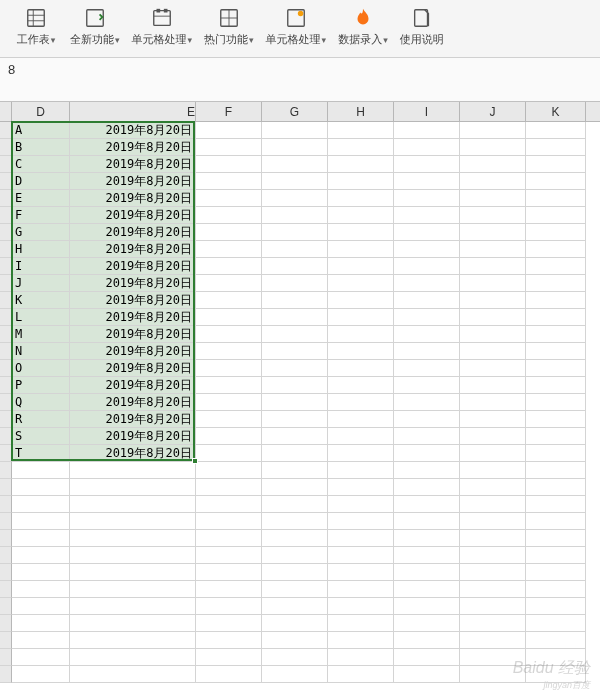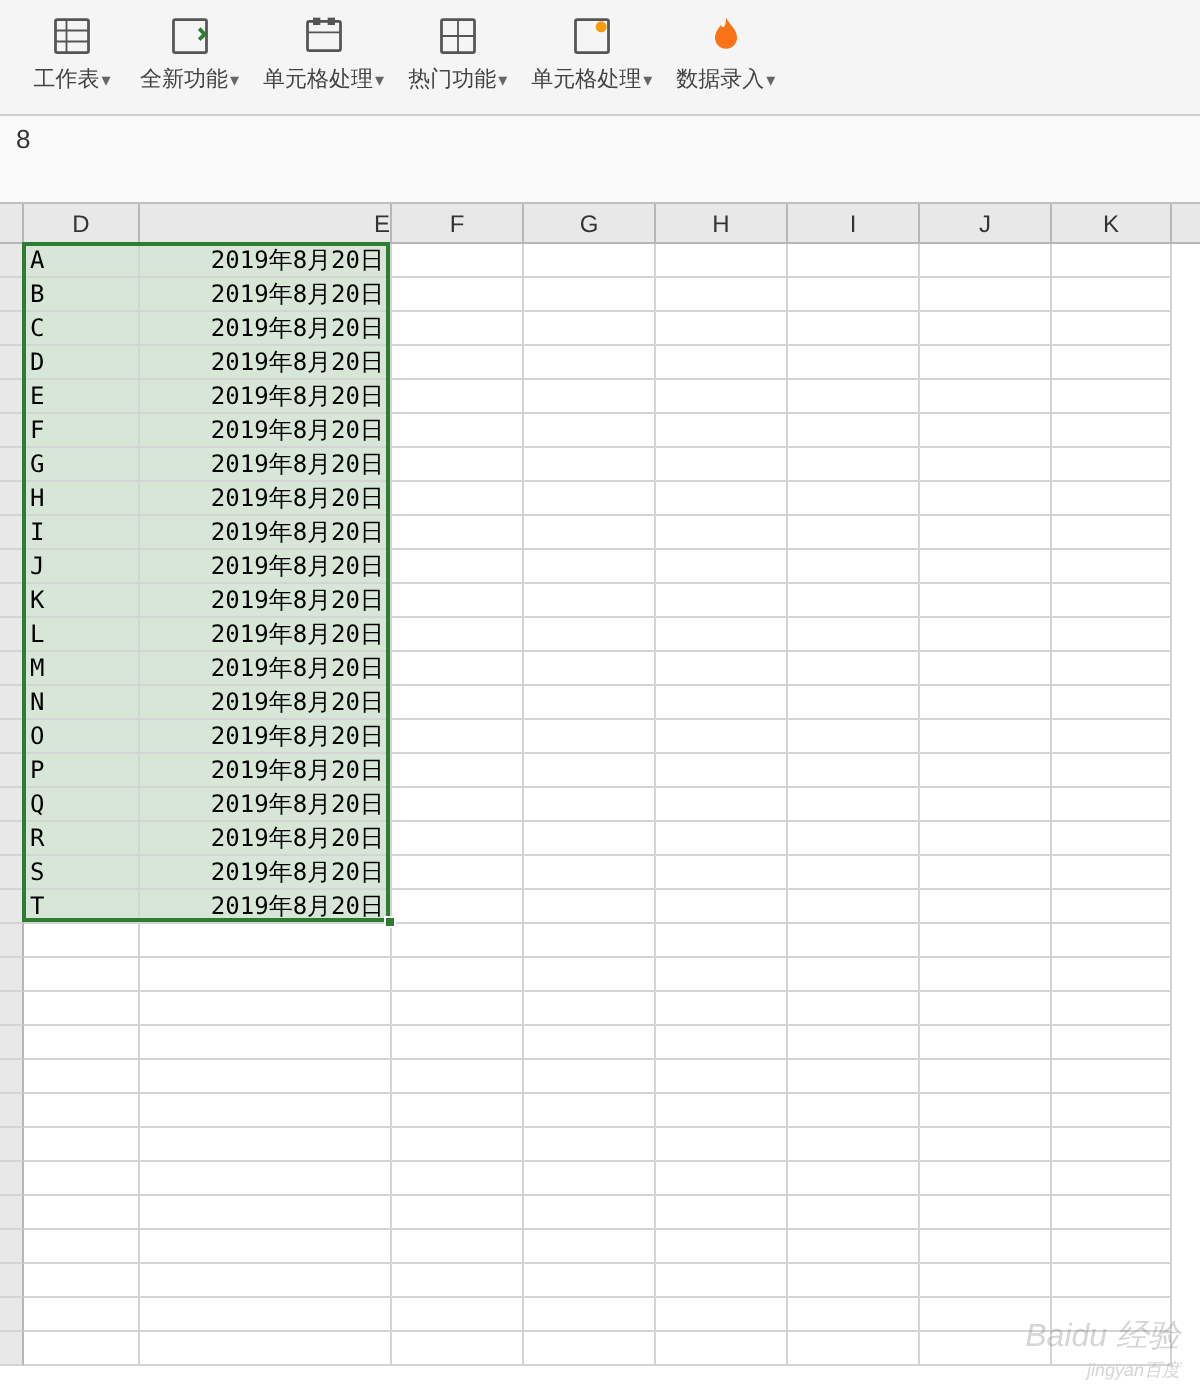--- a/index.html
+++ b/index.html
@@ -119,20 +119,31 @@
       </div>
       <div class="tool-item">
         <div class="icon-slot">
           <svg width="22" height="22" viewBox="0 0 24 24">
             <path d="M12 2c2 4 6 6 6 11a6 6 0 01-12 0c0-3 2-5 3-7 1 2 3 2 3-4z" fill="#f97316"></path>
           </svg>
         </div>
         <div class="label-row">
           <span>数据录入</span>
           <span class="chev">▾</span>
+        </div>
+      </div>
+      <div class="tool-item">
+        <div class="icon-slot">
+          <svg width="22" height="22" viewBox="0 0 24 24">
+            <rect x="4" y="3" width="14" height="18" rx="1" fill="none" stroke="#555" stroke-width="1.5"></rect>
+            <path d="M15 3l4 4v14" fill="none" stroke="#555" stroke-width="1.5"></path>
+          </svg>
+        </div>
+        <div class="label-row">
+          <span>使用说明</span>
         </div>
       </div>
     </div>
 </div>
 
 <div class="formula-bar">
   <input class="formula-input" value="8" style="">
 </div>
 
 <div class="grid">

